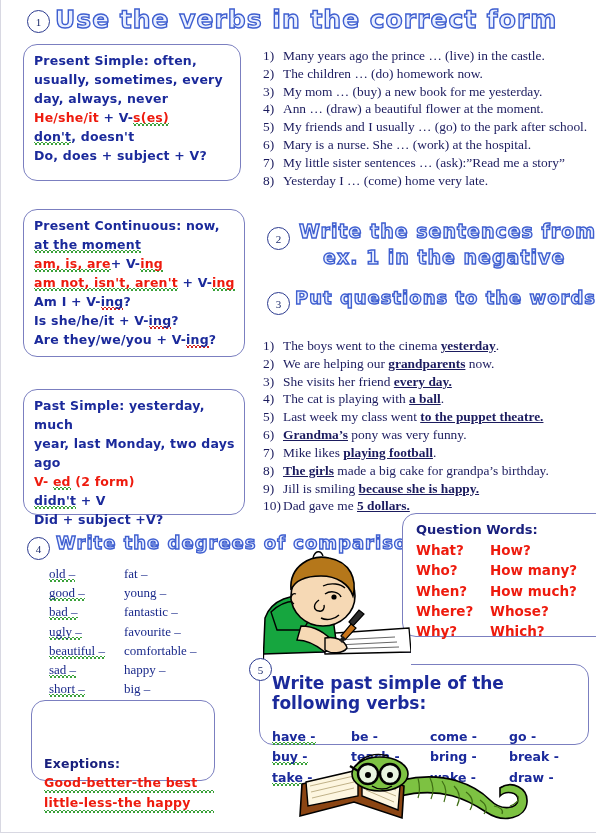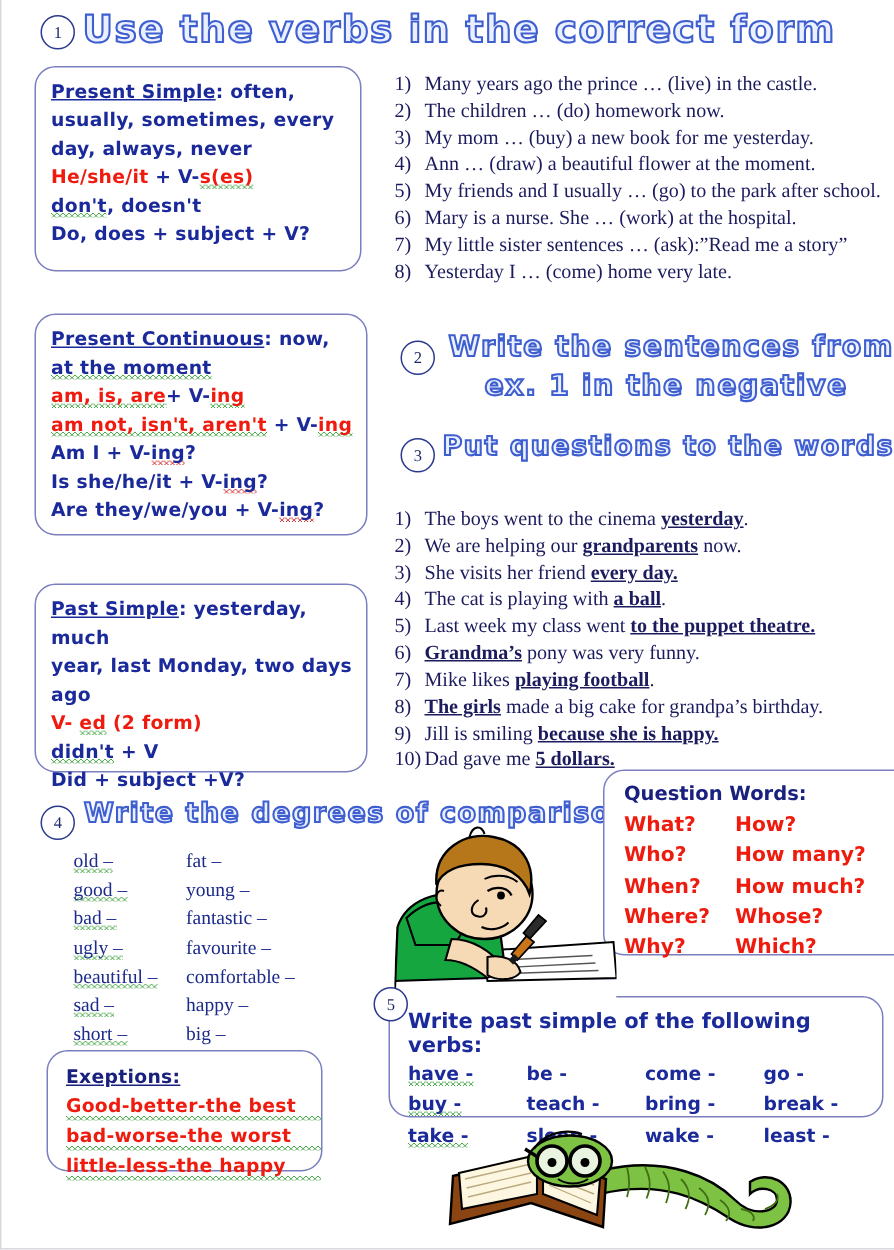--- a/index.html
+++ b/index.html
@@ -54,21 +54,21 @@
   
   .comic{
     font-family:"DejaVu Sans", sans-serif;
     font-weight:bold;
     color:#1b2a9b;
     font-size:12.5px;
     line-height:1.52;
     letter-spacing:0.2px;
   }
   .comic .red{color:#ee1b0e;}
-  .u{text-decoration:underline;}
+  .u{margin-top:46px;}
   
   .sq{
     background-image:linear-gradient(45deg,transparent 42%,#3aa13a 42%,#3aa13a 52%,transparent 52%),
                      linear-gradient(-45deg,transparent 42%,#3aa13a 42%,#3aa13a 52%,transparent 52%);
     background-size:4px 3px;
     background-repeat:repeat-x;
     background-position:0 100%;
     padding-bottom:1px;
   }
   .sqr{
@@ -96,22 +96,22 @@
   
   .adjwrap{position:absolute;display:flex;}
   .adjcol{font-family:"Liberation Serif", serif;color:#1b2a8b;font-size:13px;line-height:1.48;}
   .adjcol div{white-space:nowrap;}
 
   
   .qw-head{font-family:"DejaVu Sans",sans-serif;font-weight:bold;color:#19207e;font-size:13px;}
   .qw-col{font-family:"DejaVu Sans",sans-serif;font-weight:bold;color:#ee1b0e;font-size:13.5px;line-height:1.5;}
 
   
-  .v-head{font-family:"DejaVu Sans",sans-serif;font-weight:bold;color:#1b2a9b;font-size:14px;}
-  .v-grid{display:flex;margin-top:1px;}
+  .v-head{font-family:"DejaVu Sans",sans-serif;font-weight:bold;color:#1b2a9b;font-size:17px;}
+  .v-grid{display:flex;margin-top:14px;}
   .v-col{font-family:"DejaVu Sans",sans-serif;font-weight:bold;color:#1b2a9b;font-size:12.5px;line-height:1.62;}
 
   .img{position:absolute;z-index:5;}
 </style>
 </head>
 <body>
 
 <div class="page">
 
   <div class="num" style="left:26px;top:10px;">1</div>
@@ -264,21 +264,20 @@
         <div><span>big –</span></div>
         <div><span>nice –</span></div>
       </div>
   </div>
 
   <div class="rbox" style="left:30px;top:700px;width:184px;height:81px;">
     <div style="padding:7px 0 0 12px;">
       <div class="comic u" style="color:#19207e;">Exeptions:</div>
       <div id="exList">
           <div class="comic sq" style="color: rgb(238, 27, 14);">Good-better-the best</div>
-          <div class="comic sq" style="color: rgb(238, 27, 14);">bad-worse-the worst</div>
           <div class="comic sq" style="color: rgb(238, 27, 14);">little-less-the happy</div>
         </div>
     </div>
   </div>
 
   <div class="rbox" style="left:401px;top:513px;width:219px;height:124px;">
     <div style="padding:8px 0 0 13px;">
       <div class="qw-head">Question Words:</div>
       <div style="display:flex;margin-top:3px;">
         <div class="qw-col" id="qwL" style="width:74px;">
@@ -314,21 +313,21 @@
             <div><span>sleep -</span></div>
           </div>
           <div class="v-col" style="width: 84px;">
             <div><span>come -</span></div>
             <div><span>bring -</span></div>
             <div><span>wake -</span></div>
           </div>
           <div class="v-col" style="width: 84px;">
             <div><span>go -</span></div>
             <div><span>break -</span></div>
-            <div><span>least -</span></div>
+            <div><span>draw -</span></div>
           </div>
         </div>
     </div>
   </div>
   <div class="num" style="left:248px;top:658px;">5</div>
 
   <div class="img" style="left:262px;top:548px;width:148px;height:122px;">
     <svg viewBox="0 0 148 122" width="148" height="122">
 
       <rect x="0" y="104" width="148" height="18" fill="#ffffff"></rect>

